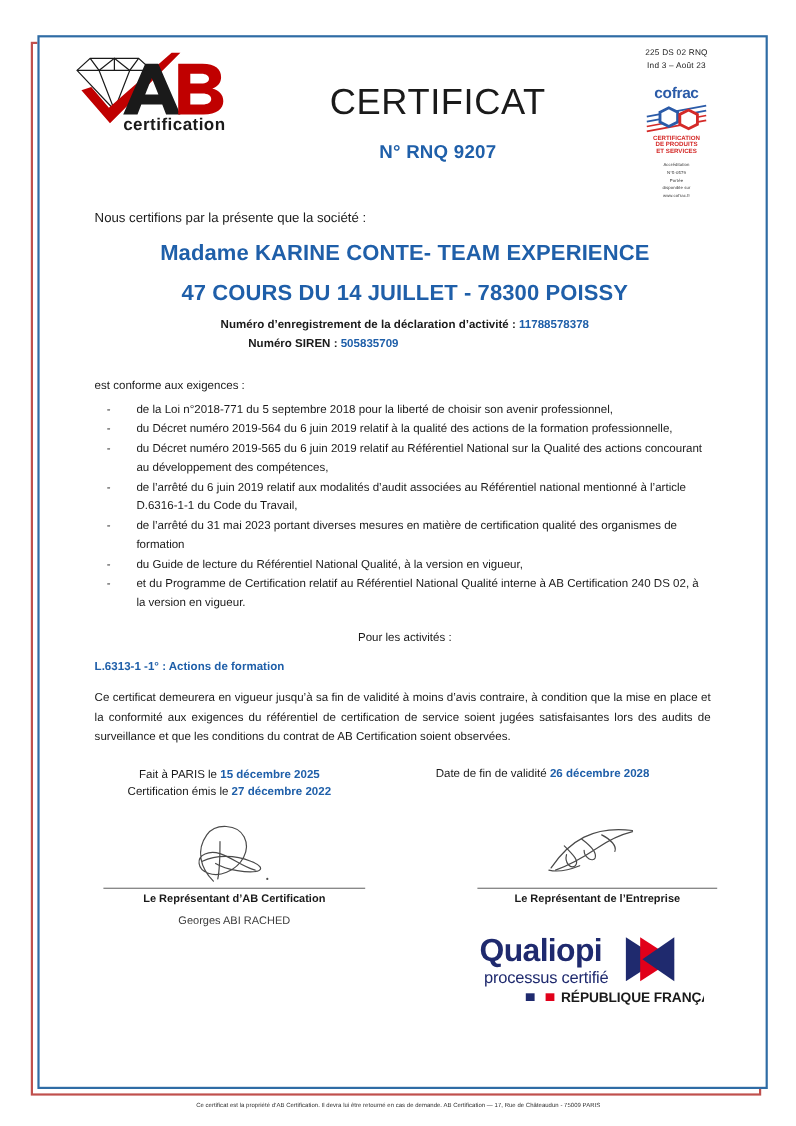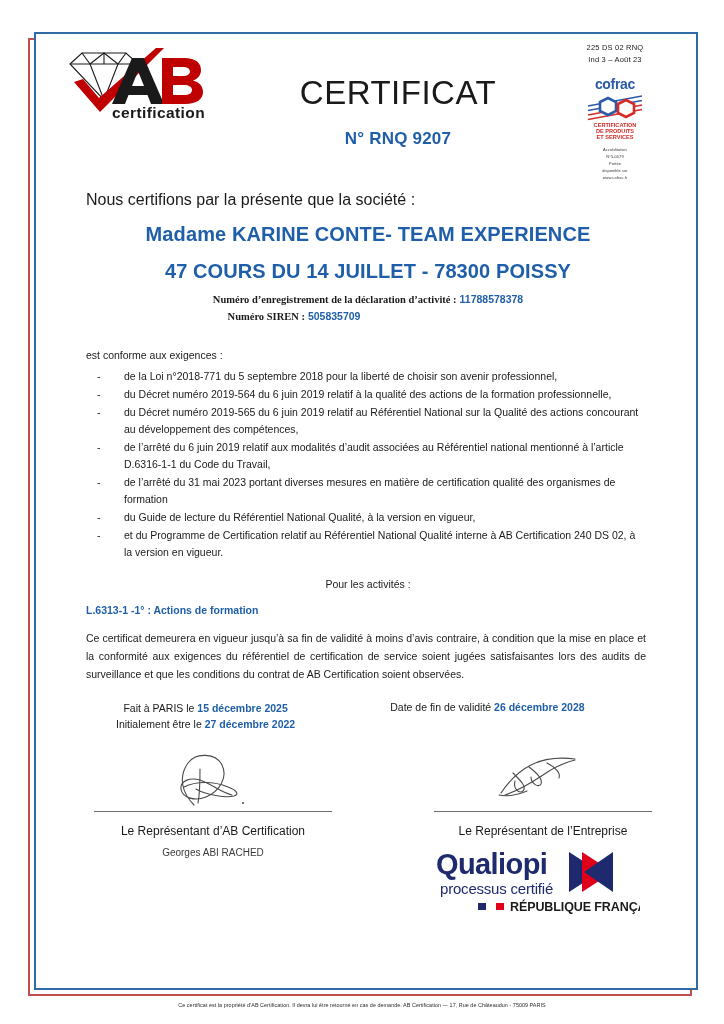--- a/index.html
+++ b/index.html
@@ -54,35 +54,35 @@
   .ref-line{font-size:7.5px;color:#1a1a1a;line-height:1.55;letter-spacing:.2px;}
   .cofrac-logo{margin:11px auto 0;width:62px;}
   .cofrac-logo svg{display:block;}
   .cofrac-fine{
     margin-top:7px;font-size:3.9px;color:#333;line-height:1.75;letter-spacing:.1px;
   }
 
   
   .intro{
     margin-top:10px;margin-left:30px;
-    font-size:16px;color:#1a1a1a;
+    font-size:12px;color:#1a1a1a;
   }
   .company{
     margin-top:13px;text-align:center;
     font-size:20px;font-weight:bold;color:#1f5fa9;
     line-height:1.27;letter-spacing:.1px;
     padding:0 40px;
   }
   .address{
     margin-top:12px;text-align:center;
     font-size:20px;font-weight:bold;color:#1f5fa9;
     letter-spacing:.1px;
   }
   .idblock{margin-top:9px;text-align:center;font-size:10.5px;line-height:1.5;}
-  .idblock .lbl{font-weight:bold;color:#1a1a1a;font-family:Liberation Serif, serif;}
+  .idblock .lbl{font-weight:bold;color:#1a1a1a;}
   .idblock .val{font-weight:bold;color:#1f5fa9;}
   .idblock .row2{display:block;margin-left:-148px;margin-top:1px;}
 
   .conform{
     margin-top:25px;margin-left:30px;font-size:10.5px;color:#1a1a1a;
   }
   ul.reqs{list-style:none;margin:7px 0 0 0;padding:0;}
   ul.reqs li{
     position:relative;
     margin-left:68px;margin-right:36px;
@@ -113,21 +113,21 @@
   .dates .right{margin-left:95px;padding-top:0;}
   .dates b{color:#1f5fa9;}
 
   
   .signatures{margin-top:16px;display:flex;justify-content:space-between;padding:0 22px 0 32px;}
   .sig{width:250px;text-align:center;}
   .sig.right{width:230px;}
   .sig-img{height:62px;display:flex;align-items:flex-end;justify-content:center;}
   .sig-img svg{display:block;}
   .sig-rule{border-top:1px solid #6d6d6d;margin:0 6px;}
-  .sig-role{margin-top:12px;font-size:12px;font-weight:normal;color:#1a1a1a;}
+  .sig-role{margin-top:4px;font-size:10px;font-weight:bold;color:#1a1a1a;}
   .sig-name{margin-top:9px;font-size:10px;color:#3a3a3a;}
 
   
   .qualiopi-wrap{
     position:absolute;right:56px;bottom:76px;width:210px;text-align:center;
   }
   .qualiopi-wrap svg{display:block;}
 
   
   .footer{
@@ -247,21 +247,21 @@
 
     <div class="validity">Ce certificat demeurera en vigueur jusqu’à sa fin de validité à moins d’avis contraire, à condition que la  mise en place et la conformité aux exigences du référentiel de certification de service soient jugées satisfaisantes lors des audits de surveillance et que les conditions du contrat de AB Certification soient observées.</div>
 
     <div class="dates">
       <div class="left">
         <div>
           <span>Fait à PARIS le</span>
           <b>15 décembre 2025</b>
         </div>
         <div>
-          <span>Initialement être le</span>
+          <span>Certification émis le</span>
           <b>27 décembre 2022</b>
         </div>
       </div>
       <div class="right">
         <span>Date de fin de validité</span>
         <b>26 décembre 2028</b>
       </div>
     </div>
 
     <div class="signatures">

